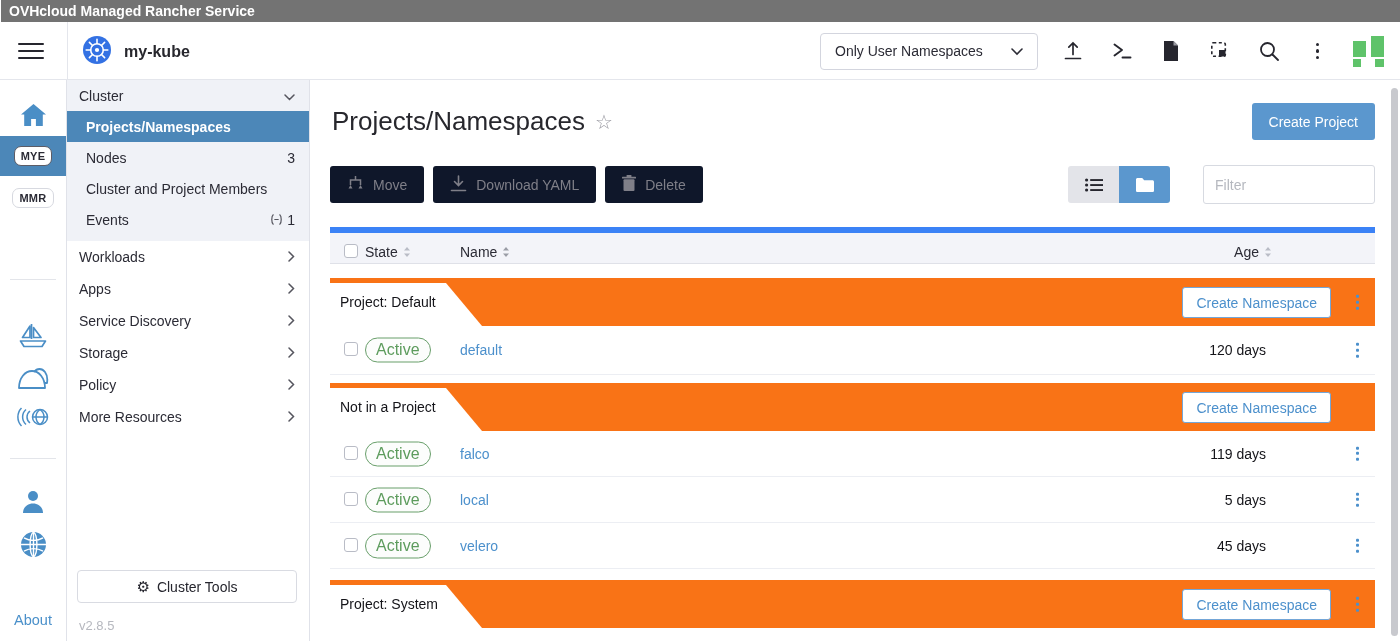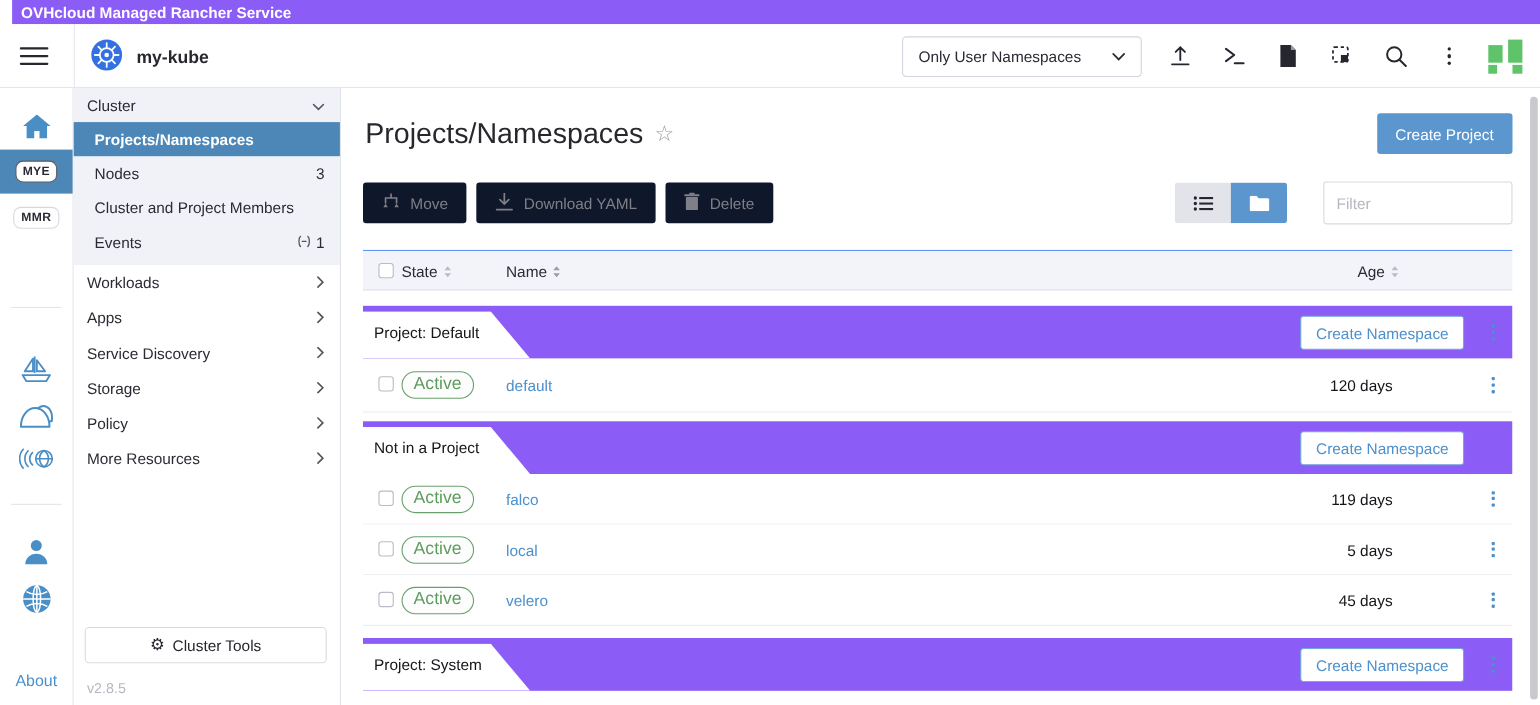--- a/index.html
+++ b/index.html
@@ -1,21 +1,21 @@
 <!DOCTYPE html>
 <html><head>
 <meta charset="utf-8">
 <style>
   * { margin:0; padding:0; box-sizing:border-box; }
   html,body { width:1400px; height:641px; }
   body { font-family:"Liberation Sans", sans-serif; background:#fff; overflow:hidden; }
   #app { position:relative; width:1400px; height:641px; background:#fff; overflow:hidden; }
 
   
-  .topbar { position:absolute; top:0; left:11px; right:0; height:22px; background:#8b5cf6;
+  .topbar { position:absolute; top:0; left:1px; right:0; height:22px; background:#737373;
             color:#fff; font-size:14px; font-weight:700; line-height:22px; padding-left:8px; }
 
   
   .header { position:absolute; top:22px; left:0; right:0; height:58px; background:#fff;
             border-bottom:1px solid #e4e6ec; }
   .burger { position:absolute; left:18px; top:21px; width:26px; height:16px; display:flex;
             flex-direction:column; justify-content:space-between; cursor:pointer; }
   .burger i { display:block; height:2.4px; background:#26262e; border-radius:1px; }
   .header-vline { position:absolute; left:67px; top:0; bottom:0; width:1px; background:#e4e6ec; }
   .cluster-id { position:absolute; left:82px; top:13px; display:flex; align-items:center; gap:12px; }
@@ -80,27 +80,27 @@
   .seg.list { background:#e3e4e9; }
   .seg.flat { background:#5b97ce; }
   .filter-input { position:absolute; right:25px; top:85px; width:172px; height:39px;
                   border:1px solid #d7dae1; border-radius:3px; padding:0 11px; font-size:14px;
                   color:#2b2b35; font-family:"Liberation Sans",sans-serif; outline:none; }
   .filter-input::placeholder { color:#b5b8bf; }
 
   
   .table { position:absolute; left:20px; right:25px; top:147px; bottom:0; overflow:hidden; }
   .thead { position:relative; height:37px; background:#f3f4f9; border-bottom:1px solid #dfe1e8;
-           border-top:1px solid #3b82f6; }
+           border-top:6px solid #3b82f6; }
   .th { position:absolute; top:0; height:37px; display:flex; align-items:center; gap:5px;
         font-size:14px; color:#2b2b35; cursor:pointer; }
   .cb { width:14px; height:14px; border:1px solid #b9bcc6; border-radius:3px; background:#fff; cursor:pointer; }
   .cb-head { position:absolute; left:14px; top:11px; }
   .spacer { background:#fff; }
-  .group-row { position:relative; height:48px; background:#8b5cf6; }
+  .group-row { position:relative; height:48px; background:#f97316; }
   .group-tab { position:absolute; left:0; top:5px; bottom:0; width:152px; background:#fff;
                -webkit-clip-path:polygon(0 0,116px 0,100% 100%,0 100%); clip-path:polygon(0 0,116px 0,100% 100%,0 100%); }
   .group-label { position:absolute; left:10px; top:0; bottom:0; display:flex; align-items:center;
                  font-size:14px; color:#141419; }
   .btn-outline { position:absolute; right:44px; top:9px; height:31px; padding:0 13px;
                  border:1px solid #74a6d7; border-radius:3px; background:#fff; color:#4c90cc;
                  font-size:14px; display:flex; align-items:center; cursor:pointer;
                  font-family:"Liberation Sans",sans-serif; }
   .kebab-blue { position:absolute; right:16px; top:50%; transform:translateY(-50%);
                 display:flex; flex-direction:column; gap:2.6px; cursor:pointer; }

